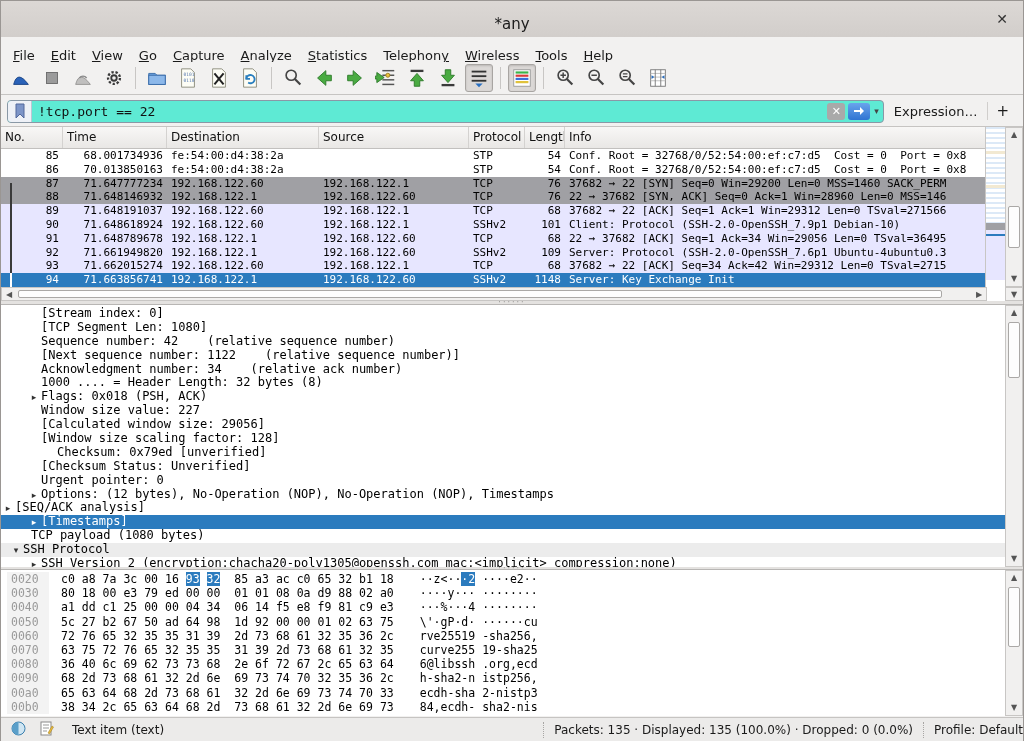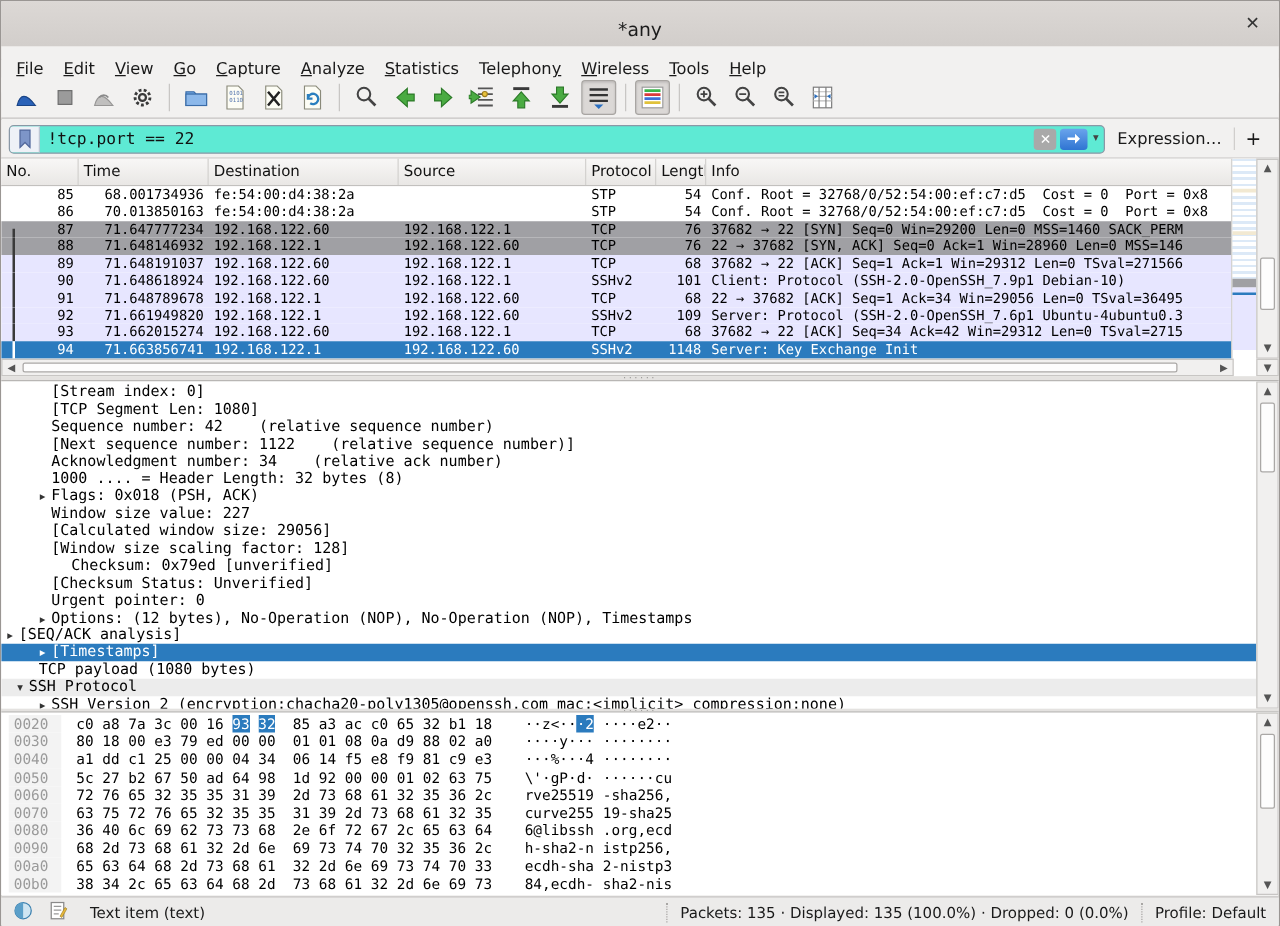--- a/index.html
+++ b/index.html
@@ -120,21 +120,21 @@
   .hx-vthumb { position:absolute; left:2px; right:2px; top:16px; height:60px; }
 
   
   .statusbar { position:absolute; left:0; top:716px; width:100%; height:25px;
     background:#ecebea; border-top:1px solid #c6c4c2; display:flex; align-items:center; font-size:12px; color:#1a1a1a; }
   .st-expert { margin-left:10px; }
   .st-comment { margin-left:14px; }
   .st-left-text { margin-left:18px; }
   .st-right { margin-left:auto; display:flex; align-items:center; }
   .st-sep { border-left:1px dotted #a8a6a4; height:16px; margin:0 10px; }
-  .st-profile { margin-right:10px; }
+  .st-profile { }
 </style>
 </head>
 <body>
 
 <div class="window">
 
   <div class="titlebar">
     <span class="title-text">*any</span>
     <span class="close-btn">✕</span>
   </div>

